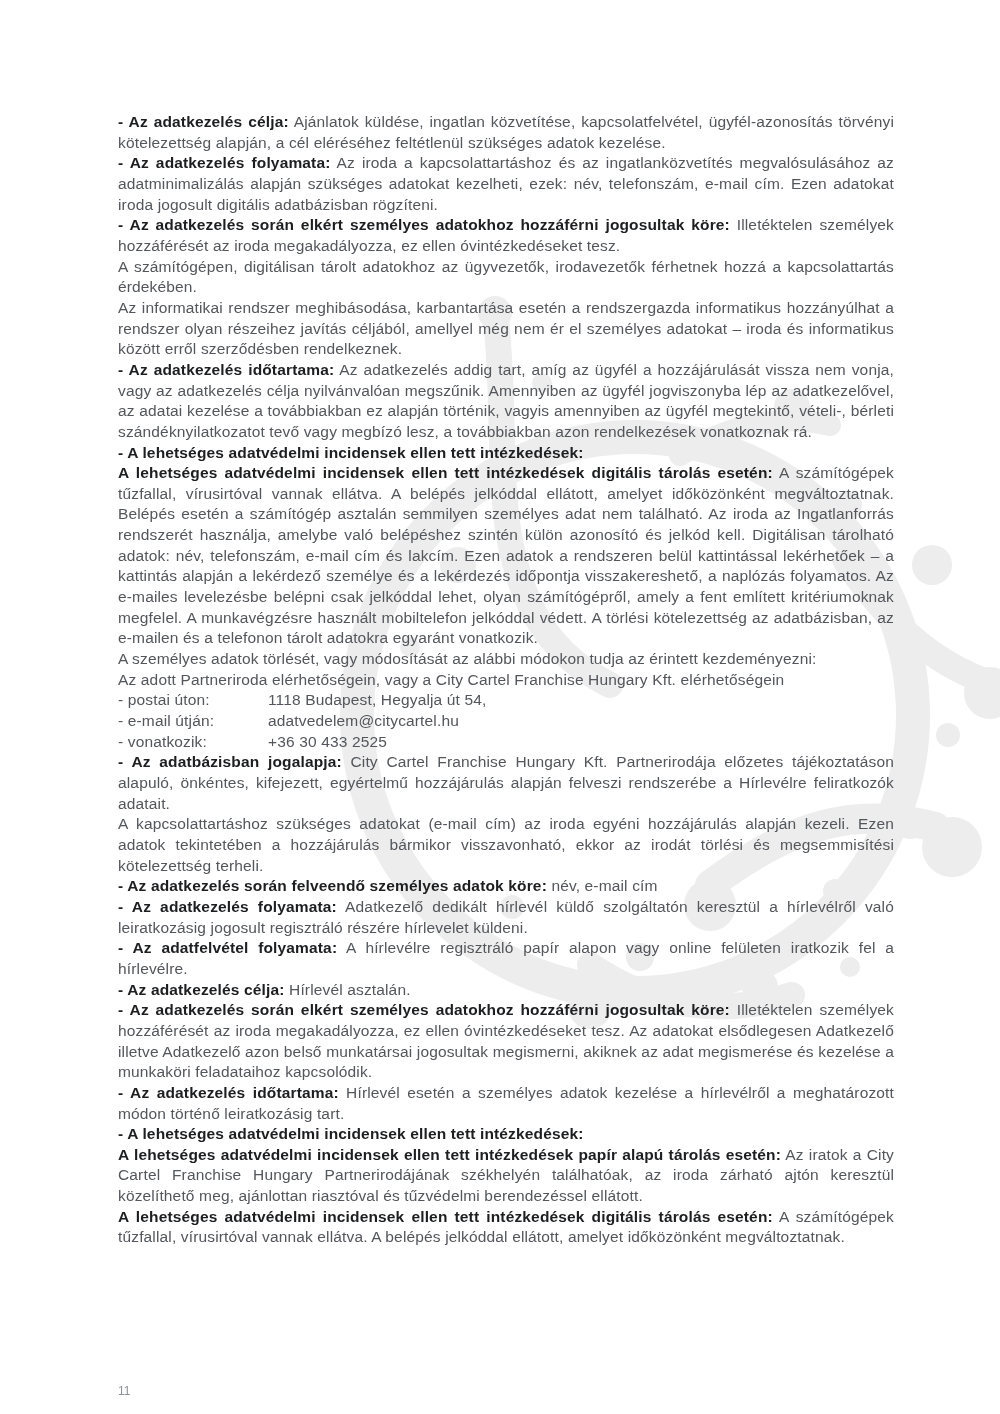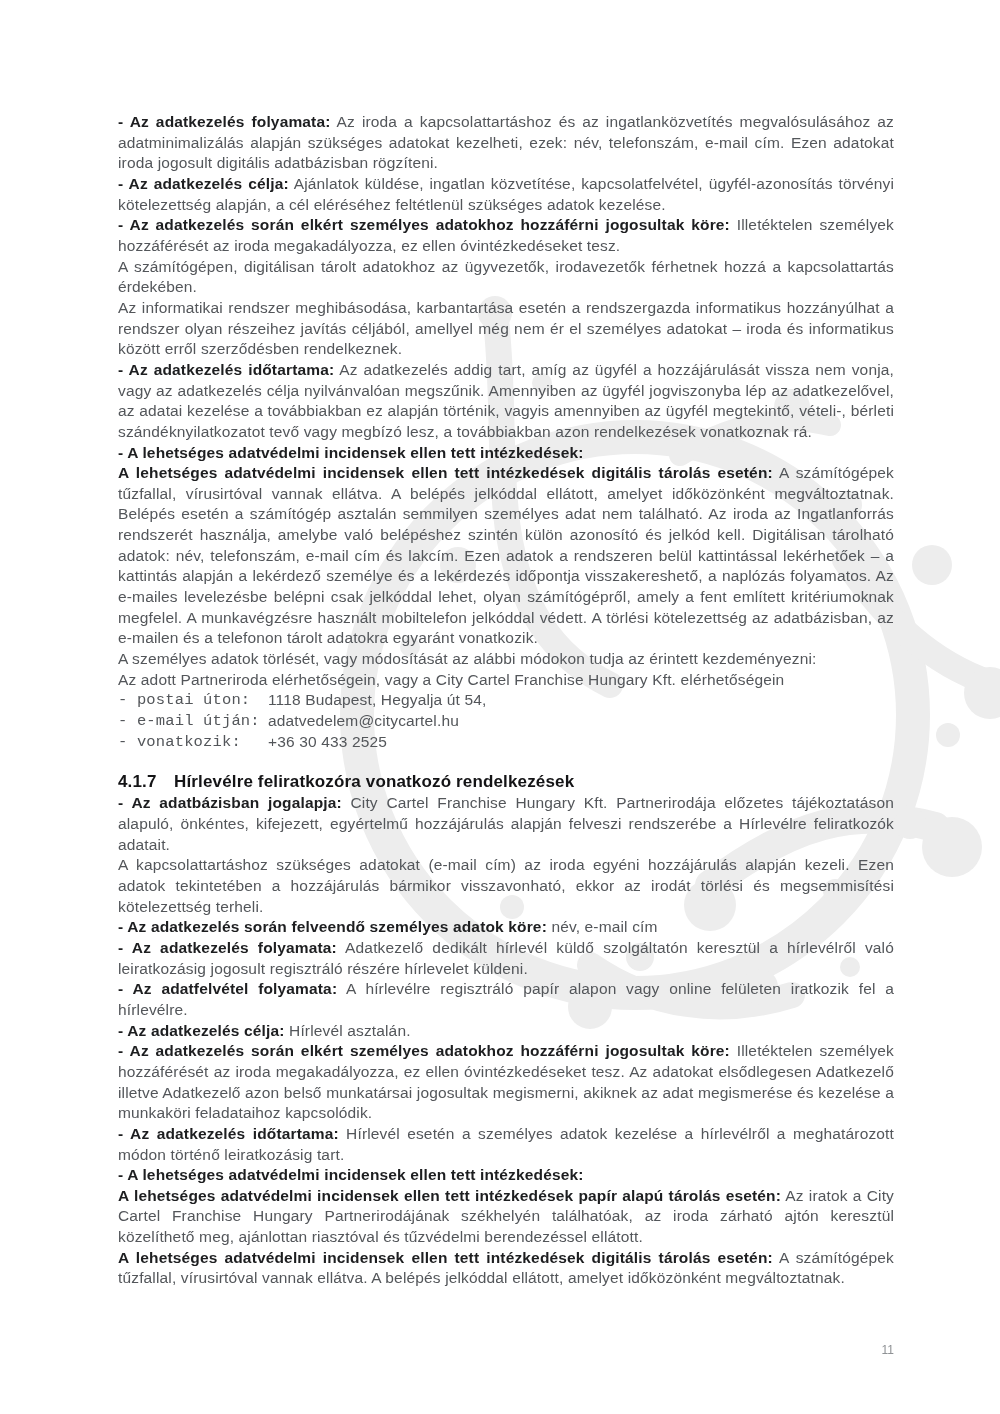--- a/index.html
+++ b/index.html
@@ -24,36 +24,36 @@
     z-index: 1;
     color: #53565a;
     font-size: 15.5px;
     line-height: 20.65px;
     letter-spacing: 0.15px;
     text-align: justify;
   }
   .para { margin: 0; }
   .para b, .lead { color: #1d1e20; font-weight: 700; }
   .contact-row { display: flex; text-align: left; }
-  .contact-label { width: 150px; flex: 0 0 150px; font-family: Liberation Mono, monospace; }
+  .contact-label { width: 150px; flex: 0 0 150px; }
   .contact-value { flex: 1; }
   .section-heading {
     margin: 19px 0 1px 0;
     font-size: 17px;
     line-height: 21px;
     font-weight: 700;
     color: #141416;
     text-align: left;
   }
   .section-number { display: inline-block; width: 56px; }
   .page-number {
     position: absolute;
-    left: 118px; top: 1343px;
+    left: 118px; top: 1384px;
     width: 776px;
-    text-align: right;
+    text-align: left;
     font-size: 12px;
     color: #8f9295;
     z-index: 1;
   }
 </style>
 </head>
 <body>
 
 <svg class="watermark" viewBox="0 0 730 810" xmlns="http://www.w3.org/2000/svg" aria-hidden="true">
   <g fill="none" stroke="#ededed" stroke-linecap="round">
@@ -83,22 +83,22 @@
     <circle cx="560" cy="702" r="10"></circle>
     <circle cx="300" cy="742" r="22"></circle>
     <circle cx="222" cy="642" r="12"></circle>
     <circle cx="168" cy="300" r="18"></circle>
     <circle cx="120" cy="382" r="10"></circle>
   </g>
 </svg>
 
 <div class="page-content">
 
+  <p class="para"><b>- Az adatkezelés célja:</b><span> Ajánlatok küldése, ingatlan közvetítése, kapcsolatfelvétel, ügyfél-azonosítás törvényi kötelezettség alapján, a cél eléréséhez feltétlenül szükséges adatok kezelése.</span></p>
   <p class="para"><b>- Az adatkezelés folyamata:</b><span> Az iroda a kapcsolattartáshoz és az ingatlanközvetítés megvalósulásához az adatminimalizálás alapján szükséges adatokat kezelheti, ezek: név, telefonszám, e-mail cím. Ezen adatokat iroda jogosult digitális adatbázisban rögzíteni.</span></p>
-  <p class="para"><b>- Az adatkezelés célja:</b><span> Ajánlatok küldése, ingatlan közvetítése, kapcsolatfelvétel, ügyfél-azonosítás törvényi kötelezettség alapján, a cél eléréséhez feltétlenül szükséges adatok kezelése.</span></p>
   <p class="para"><b>- Az adatkezelés során elkért személyes adatokhoz hozzáférni jogosultak köre:</b><span> Illetéktelen személyek hozzáférését az iroda megakadályozza, ez ellen óvintézkedéseket tesz.</span></p>
   <p class="para"><span>A számítógépen, digitálisan tárolt adatokhoz az ügyvezetők, irodavezetők férhetnek hozzá a kapcsolattartás érdekében.</span></p>
   <p class="para"><span>Az informatikai rendszer meghibásodása, karbantartása esetén a rendszergazda informatikus hozzányúlhat a rendszer olyan részeihez javítás céljából, amellyel még nem ér el személyes adatokat – iroda és informatikus között erről szerződésben rendelkeznek.</span></p>
   <p class="para"><b>- Az adatkezelés időtartama:</b><span> Az adatkezelés addig tart, amíg az ügyfél a hozzájárulását vissza nem vonja, vagy az adatkezelés célja nyilvánvalóan megszűnik. Amennyiben az ügyfél jogviszonyba lép az adatkezelővel, az adatai kezelése a továbbiakban ez alapján történik, vagyis amennyiben az ügyfél megtekintő, vételi-, bérleti szándéknyilatkozatot tevő vagy megbízó lesz, a továbbiakban azon rendelkezések vonatkoznak rá.</span></p>
   <p class="para"><b>- A lehetséges adatvédelmi incidensek ellen tett intézkedések:</b></p>
   <p class="para"><b>A lehetséges adatvédelmi incidensek ellen tett intézkedések digitális tárolás esetén:</b><span> A számítógépek tűzfallal, vírusirtóval vannak ellátva. A belépés jelkóddal ellátott, amelyet időközönként megváltoztatnak. Belépés esetén a számítógép asztalán semmilyen személyes adat nem található. Az iroda az Ingatlanforrás rendszerét használja, amelybe való belépéshez szintén külön azonosító és jelkód kell. Digitálisan tárolható adatok: név, telefonszám, e-mail cím és lakcím. Ezen adatok a rendszeren belül kattintással lekérhetőek – a kattintás alapján a lekérdező személye és a lekérdezés időpontja visszakereshető, a naplózás folyamatos. Az e-mailes levelezésbe belépni csak jelkóddal lehet, olyan számítógépről, amely a fent említett kritériumoknak megfelel. A munkavégzésre használt mobiltelefon jelkóddal védett. A törlési kötelezettség az adatbázisban, az e-mailen és a telefonon tárolt adatokra egyaránt vonatkozik.</span></p>
   <p class="para"><span>A személyes adatok törlését, vagy módosítását az alábbi módokon tudja az érintett kezdeményezni:</span></p>
   <p class="para"><span>Az adott Partneriroda elérhetőségein, vagy a City Cartel Franchise Hungary Kft. elérhetőségein</span></p>
 
   <div class="contact-row">
@@ -107,23 +107,20 @@
   </div>
   <div class="contact-row">
     <span class="contact-label">- e-mail útján:</span>
     <span class="contact-value">adatvedelem@citycartel.hu</span>
   </div>
   <div class="contact-row">
     <span class="contact-label">- vonatkozik:</span>
     <span class="contact-value">+36 30 433 2525</span>
   </div>
 
-  <h2 class="section-heading">
-    <span class="section-number">4.1.7</span><span>Hírlevélre feliratkozóra vonatkozó rendelkezések</span>
-  </h2>
 
   <p class="para"><b>- Az adatbázisban jogalapja:</b><span> City Cartel Franchise Hungary Kft. Partnerirodája előzetes tájékoztatáson alapuló, önkéntes, kifejezett, egyértelmű hozzájárulás alapján felveszi rendszerébe a Hírlevélre feliratkozók adatait.</span></p>
   <p class="para"><span>A kapcsolattartáshoz szükséges adatokat (e-mail cím) az iroda egyéni hozzájárulás alapján kezeli. Ezen adatok tekintetében a hozzájárulás bármikor visszavonható, ekkor az irodát törlési és megsemmisítési kötelezettség terheli.</span></p>
   <p class="para"><b>- Az adatkezelés során felveendő személyes adatok köre:</b><span> név, e-mail cím</span></p>
   <p class="para"><b>- Az adatkezelés folyamata:</b><span> Adatkezelő dedikált hírlevél küldő szolgáltatón keresztül a hírlevélről való leiratkozásig jogosult regisztráló részére hírlevelet küldeni.</span></p>
   <p class="para"><b>- Az adatfelvétel folyamata:</b><span> A hírlevélre regisztráló papír alapon vagy online felületen iratkozik fel a hírlevélre.</span></p>
   <p class="para"><b>- Az adatkezelés célja:</b><span> Hírlevél asztalán.</span></p>
   <p class="para"><b>- Az adatkezelés során elkért személyes adatokhoz hozzáférni jogosultak köre:</b><span> Illetéktelen személyek hozzáférését az iroda megakadályozza, ez ellen óvintézkedéseket tesz. Az adatokat elsődlegesen Adatkezelő illetve Adatkezelő azon belső munkatársai jogosultak megismerni, akiknek az adat megismerése és kezelése a munkaköri feladataihoz kapcsolódik.</span></p>
   <p class="para"><b>- Az adatkezelés időtartama:</b><span> Hírlevél esetén a személyes adatok kezelése a hírlevélről a meghatározott módon történő leiratkozásig tart.</span></p>
   <p class="para"><b>- A lehetséges adatvédelmi incidensek ellen tett intézkedések:</b></p>

